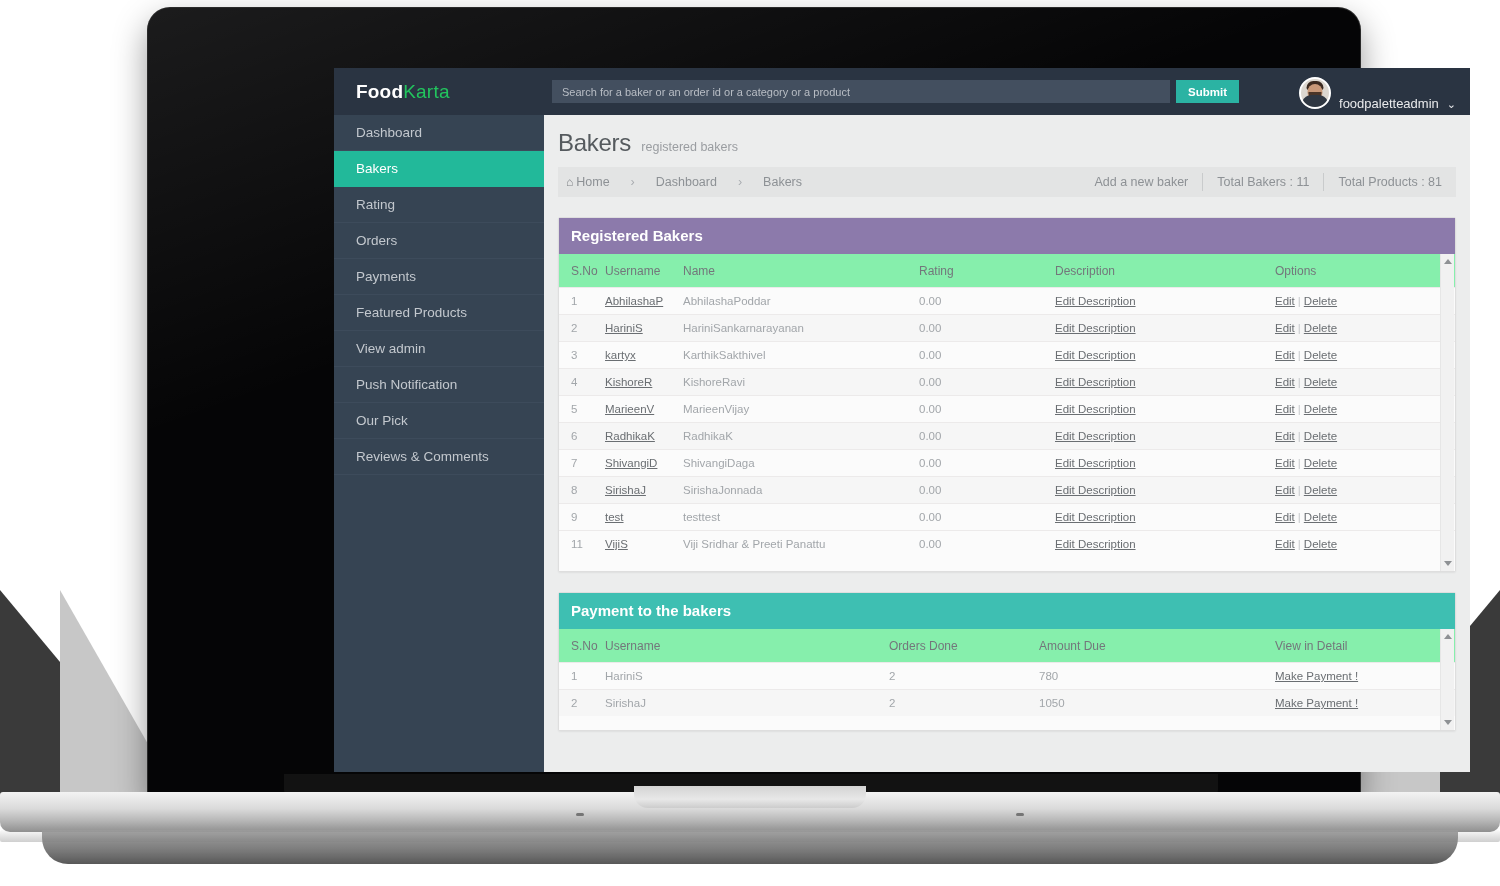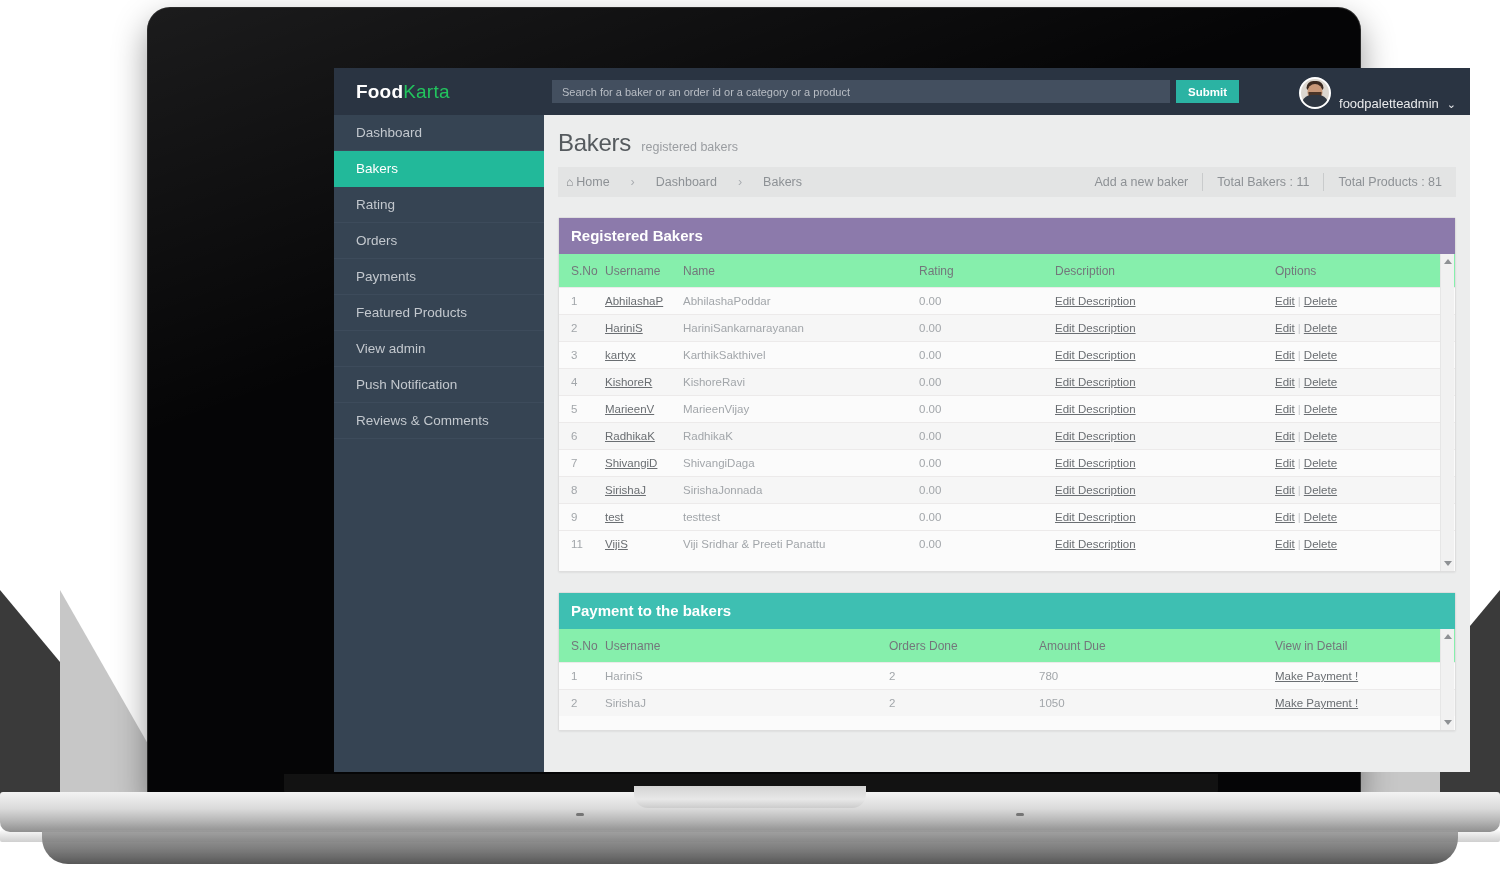--- a/index.html
+++ b/index.html
@@ -343,20 +343,21 @@
 
         <div id="sidebar">
             <div class="nav-item">Dashboard</div>
             <div class="nav-item active">Bakers</div>
             <div class="nav-item">Rating</div>
             <div class="nav-item">Orders</div>
             <div class="nav-item">Payments</div>
             <div class="nav-item">Featured Products</div>
             <div class="nav-item">View admin</div>
             <div class="nav-item">Push Notification</div>
+            <div class="nav-item">Our Pick</div>
             <div class="nav-item">Reviews &amp; Comments</div>
           </div>
 
         <div id="content">
 
           <div id="page-head">
             <span id="page-title">Bakers</span>
             <span id="page-subtitle">registered bakers</span>
           </div>
 

